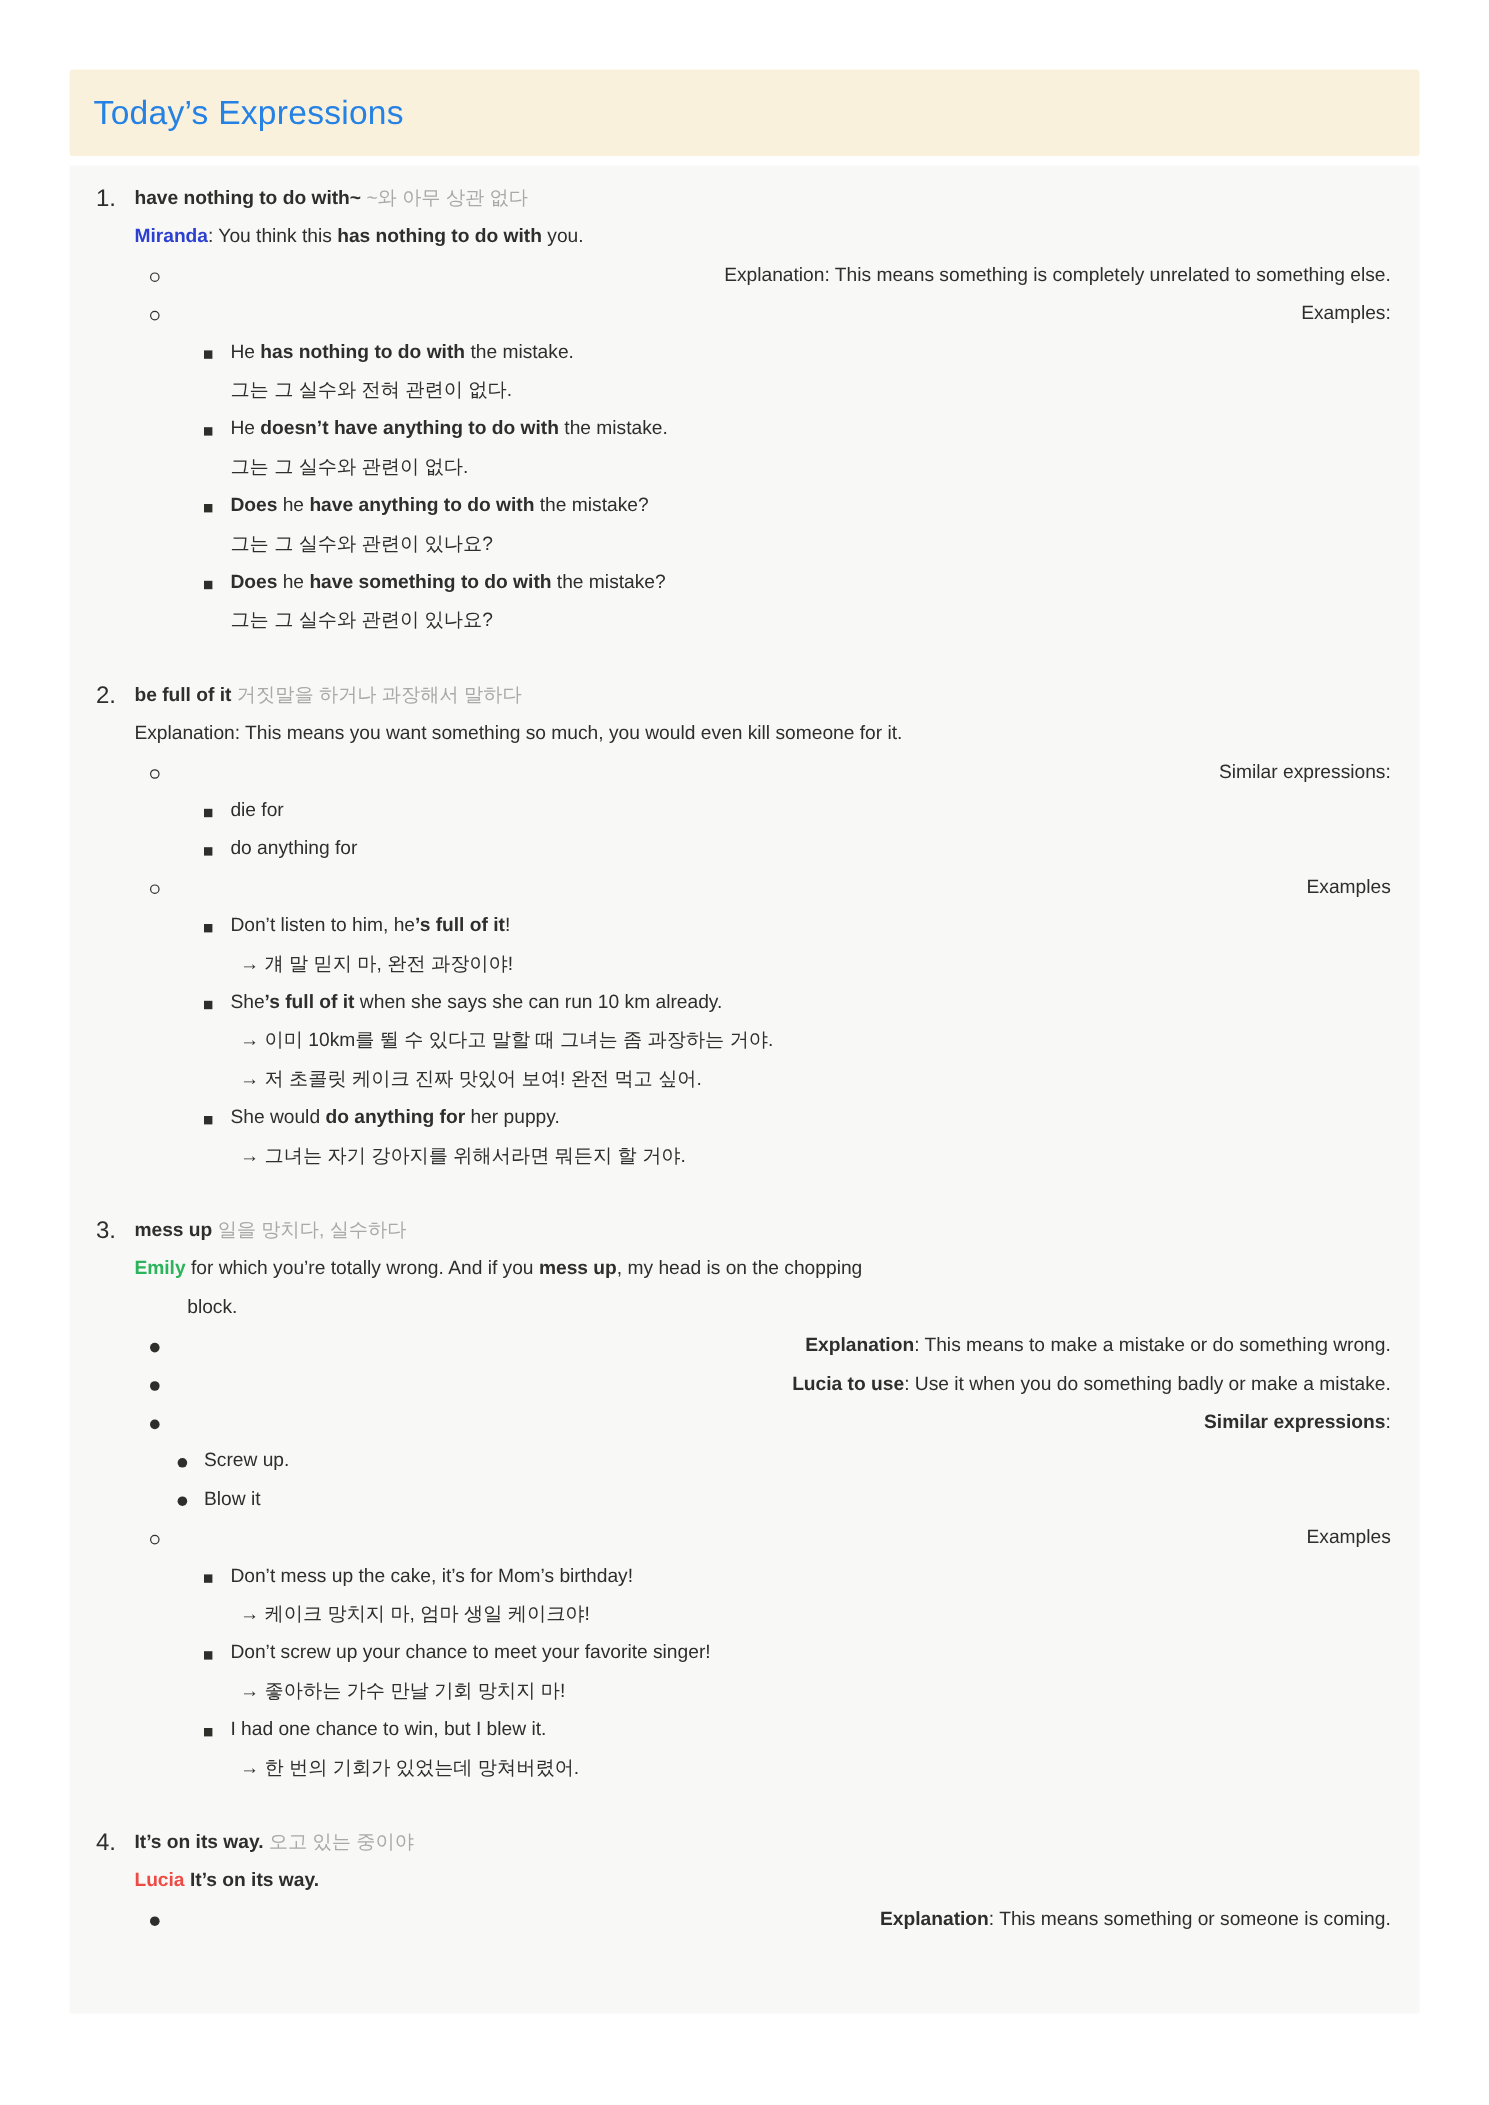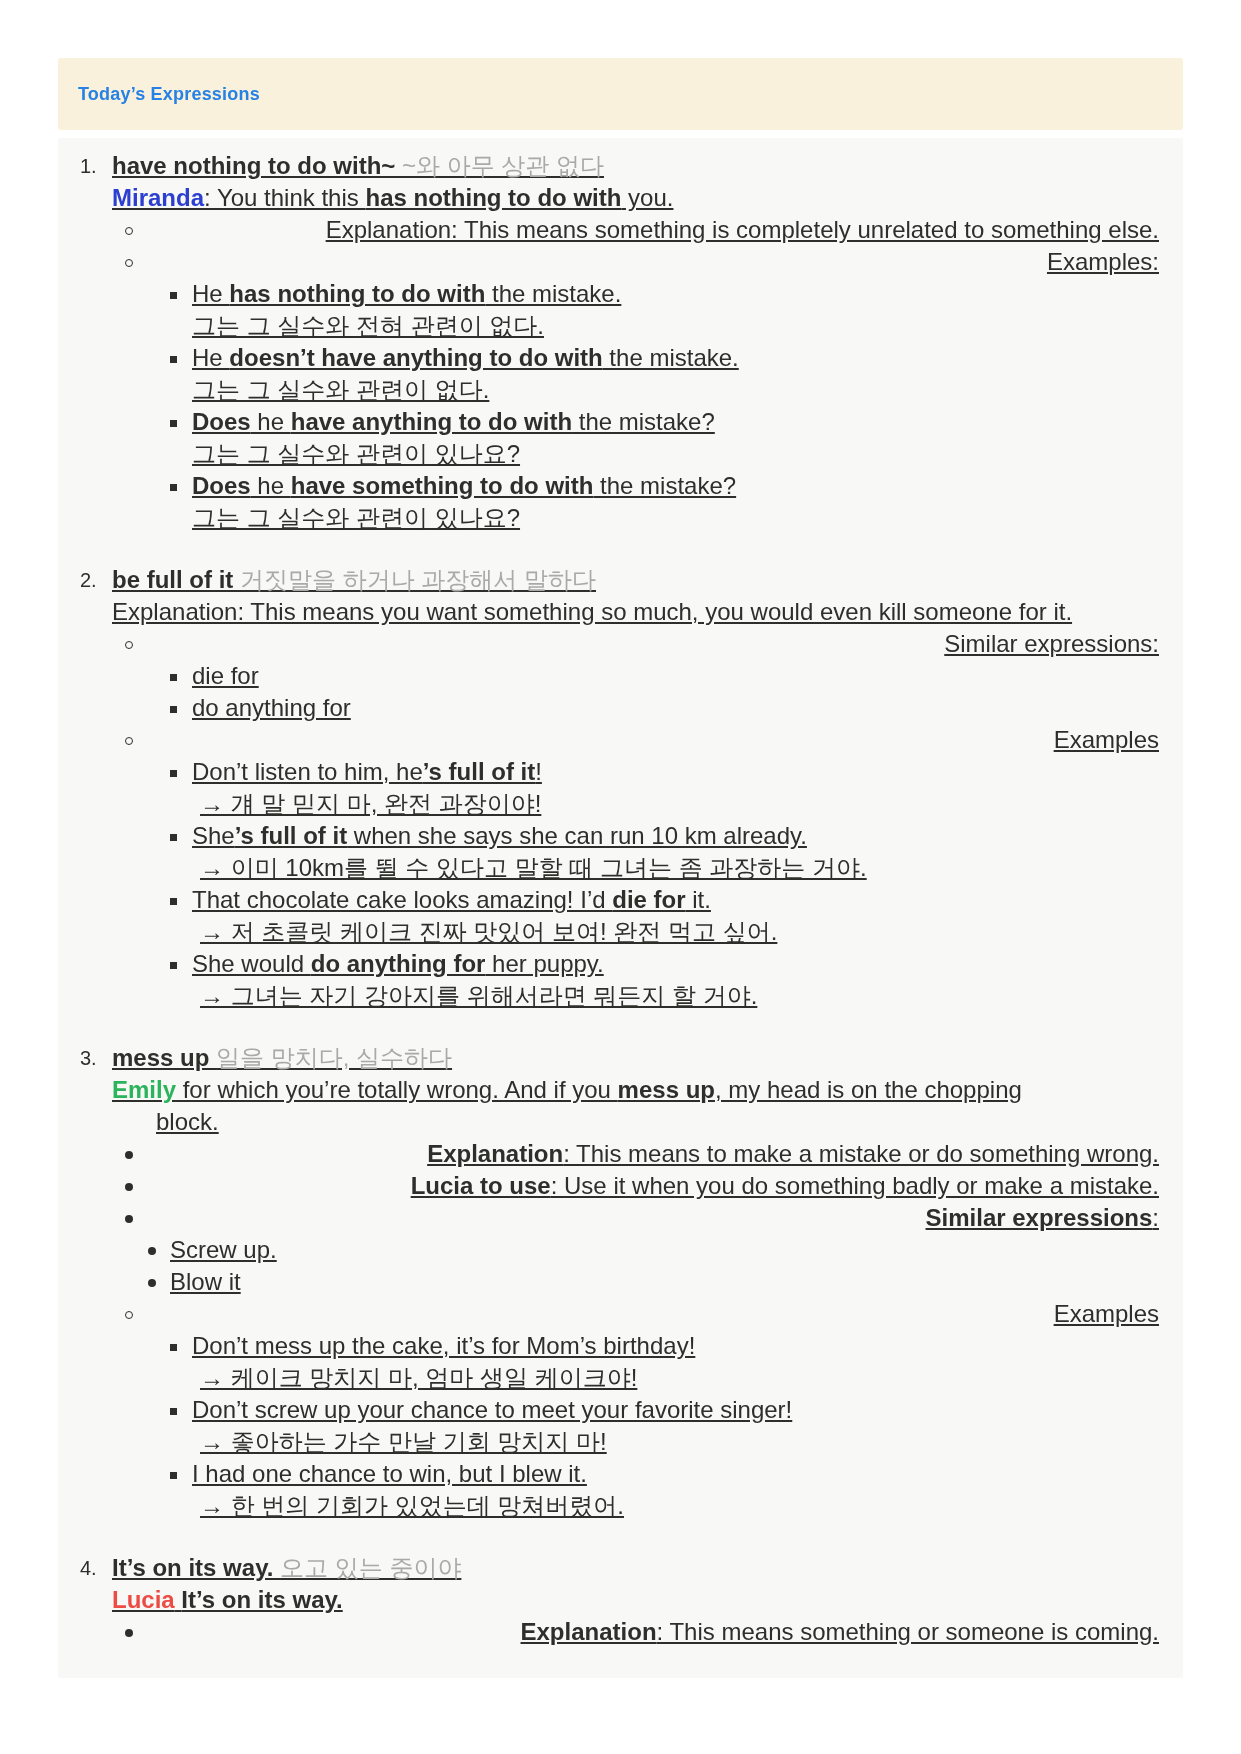--- a/index.html
+++ b/index.html
@@ -19,34 +19,34 @@
     color:var(--text);
     -webkit-font-smoothing:antialiased;
   }
   .page{position:relative;width:1241px;height:1754px;overflow:hidden;}
   .callout{
     position:absolute;left:58px;top:58px;width:1125px;height:72px;
     background:var(--callout-bg);border-radius:3px;
     display:flex;align-items:center;box-sizing:border-box;padding-left:20px;
   }
   .callout-title{
-    font-size:18px;font-weight:700;color:var(--accent-blue);letter-spacing:.2px;
+    font-size:28px;font-weight:400;color:var(--accent-blue);letter-spacing:.2px;
   }
   .content{
     position:absolute;left:58px;top:138px;width:1125px;min-height:1540px;
     background:var(--content-bg);border-radius:2px;
     box-sizing:border-box;padding:12px 24px 18px 22px;
   }
   .section{display:flex;margin-bottom:30px;}
   .section:last-child{margin-bottom:0;}
   .num{
     flex:0 0 32px;font-size:20px;line-height:32px;color:var(--text);
   }
   .sec-body{flex:1;min-width:0;}
-  .line{position:relative;font-size:24px;line-height:32px;text-decoration:underline;}
+  .line{position:relative;font-size:16px;line-height:32px;}
   
   .i-t,.i-p{padding-left:0;}
   .i-pc{padding-left:44px;}
   .i-2{padding-left:36px;text-align:right;}
   .i-2b{padding-left:58px;}
   .i-3,.i-c{padding-left:80px;}
   .i-a{padding-left:88px;}
   
   .mk{position:absolute;top:13px;}
   .i-2 .mk{left:13px;}
@@ -94,21 +94,20 @@
             <div class="line i-t"><span class="s-b">be full of it </span><span class="s-m"> 거짓말을 하거나 과장해서 말하다</span></div>
             <div class="line i-p"><span>Explanation: This means you want something so much, you would even kill someone for it.</span></div>
             <div class="line i-2"><span class="mk mk-circle"></span><span>Similar expressions:</span></div>
             <div class="line i-3"><span class="mk mk-square"></span><span>die for</span></div>
             <div class="line i-3"><span class="mk mk-square"></span><span>do anything for</span></div>
             <div class="line i-2"><span class="mk mk-circle"></span><span>Examples</span></div>
             <div class="line i-3"><span class="mk mk-square"></span><span>Don’t listen to him, he</span><span class="s-b">’s full of it</span><span>!</span></div>
             <div class="line i-a"><span>→ 걔 말 믿지 마, 완전 과장이야!</span></div>
             <div class="line i-3"><span class="mk mk-square"></span><span>She</span><span class="s-b">’s full of it</span><span> when she says she can run 10 km already.</span></div>
             <div class="line i-a"><span>→ 이미 10km를 뛸 수 있다고 말할 때 그녀는 좀 과장하는 거야.</span></div>
-            <div class="line i-3"><span class="mk mk-square"></span><span>That chocolate cake looks amazing! I’d </span><span class="s-b">die for</span><span> it.</span></div>
             <div class="line i-a"><span>→ 저 초콜릿 케이크 진짜 맛있어 보여! 완전 먹고 싶어.</span></div>
             <div class="line i-3"><span class="mk mk-square"></span><span>She would </span><span class="s-b">do anything for</span><span> her puppy.</span></div>
             <div class="line i-a"><span>→ 그녀는 자기 강아지를 위해서라면 뭐든지 할 거야.</span></div>
           </div>
         </div>
         <div class="section">
           <div class="num">3.</div>
           <div class="sec-body">
             <div class="line i-t"><span class="s-b">mess up </span><span class="s-m">일을 망치다, 실수하다</span></div>
             <div class="line i-p"><span class="s-gb">Emily</span><span> for which you’re totally wrong. And if you </span><span class="s-b">mess up</span><span>, my head is on the chopping</span></div>

